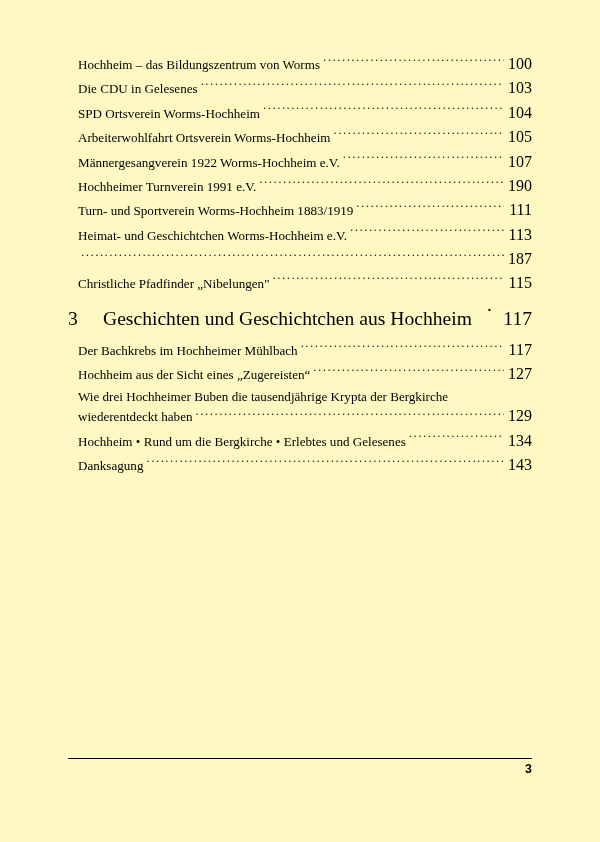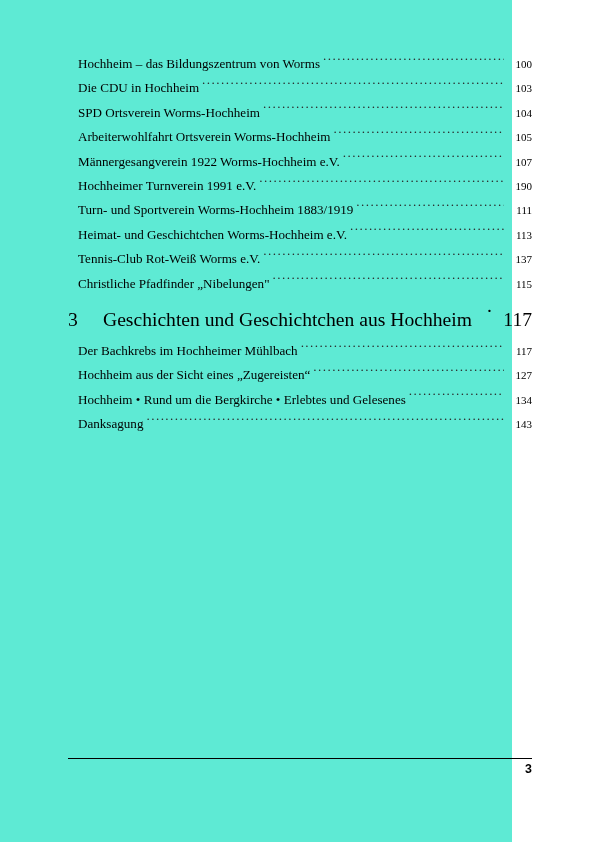--- a/index.html
+++ b/index.html
@@ -12,23 +12,23 @@
     height: 842px;
     position: relative;
     font-family: "Liberation Serif", "DejaVu Serif", serif;
     color: #000000;
     overflow: hidden;
   }
 
   .page {
     position: absolute;
     left: 0; top: 0;
-    width: 512px;
+    width: 600px;
     height: 842px;
-    background: #5eead4;
+    background: #fef9c3;
   }
 
   .toc {
     position: absolute;
     left: 68px;
     top: 52px;
     width: 464px;
   }
 
   
@@ -60,21 +60,21 @@
     bottom: 1px;
     white-space: nowrap;
     letter-spacing: 1.45px;
     font-size: 13.1px;
     color: #2a2a2a;
   }
   .entry .pageno {
     flex: 0 0 auto;
     text-align: right;
     min-width: 26px;
-    font-size: 11px;
+    font-size: 16px;
   }
 
   
   .entry.wrap {
     display: block;
     line-height: 19.5px;
     padding-bottom: 2px;
   }
   .entry.wrap .line1 {
     display: block;
@@ -157,21 +157,21 @@
 
   <div class="toc">
 
     <div class="entry">
       <span class="title">Hochheim – das Bildungszentrum von Worms</span>
       <span class="leader"></span>
       <span class="pageno">100</span>
     </div>
 
     <div class="entry">
-      <span class="title">Die CDU in Hochheim</span>
+      <span class="title">Die CDU in Gelesenes</span>
       <span class="leader"></span>
       <span class="pageno">103</span>
     </div>
 
     <div class="entry">
       <span class="title">SPD Ortsverein Worms-Hochheim</span>
       <span class="leader"></span>
       <span class="pageno">104</span>
     </div>
 
@@ -199,23 +199,22 @@
       <span class="pageno">111</span>
     </div>
 
     <div class="entry">
       <span class="title">Heimat- und Geschichtchen Worms-Hochheim e.V.</span>
       <span class="leader"></span>
       <span class="pageno">113</span>
     </div>
 
     <div class="entry">
-      <span class="title">Tennis-Club Rot-Weiß Worms e.V.</span>
-      <span class="leader"></span>
-      <span class="pageno">137</span>
+      <span class="leader"></span>
+      <span class="pageno">187</span>
     </div>
 
     <div class="entry">
       <span class="title">Christliche Pfadfinder „Nibelungen"</span>
       <span class="leader"></span>
       <span class="pageno">115</span>
     </div>
 
     <div class="chapter">
       <span class="num">3</span>
@@ -231,20 +230,28 @@
     </div>
 
 
 
     <div class="entry">
       <span class="title">Hochheim aus der Sicht eines „Zugereisten“</span>
       <span class="leader"></span>
       <span class="pageno">127</span>
     </div>
 
+    <div class="entry wrap">
+      <span class="line1">Wie drei Hochheimer Buben die tausendjährige Krypta der Bergkirche</span>
+      <span class="line2row">
+        <span class="title">wiederentdeckt haben</span>
+        <span class="leader"></span>
+        <span class="pageno">129</span>
+      </span>
+    </div>
 
     <div class="entry">
       <span class="title">Hochheim • Rund um die Bergkirche • Erlebtes und Gelesenes</span>
       <span class="leader"></span>
       <span class="pageno">134</span>
     </div>
 
     <div class="entry">
       <span class="title">Danksagung</span>
       <span class="leader"></span>

